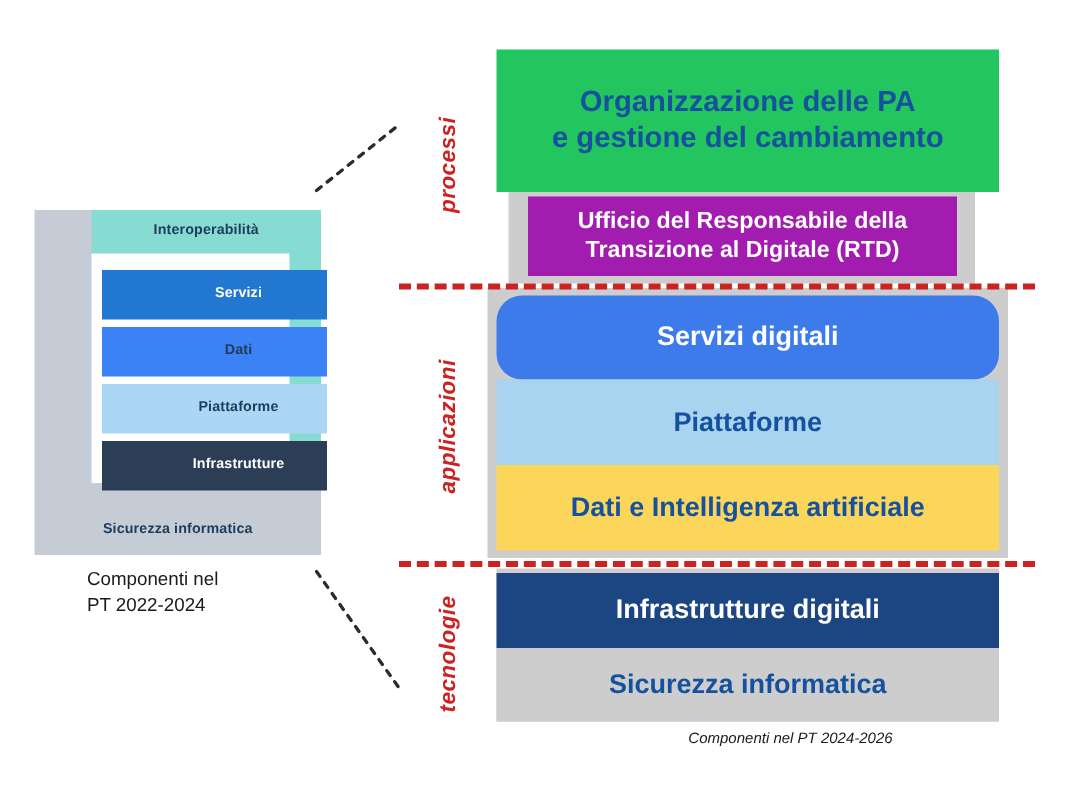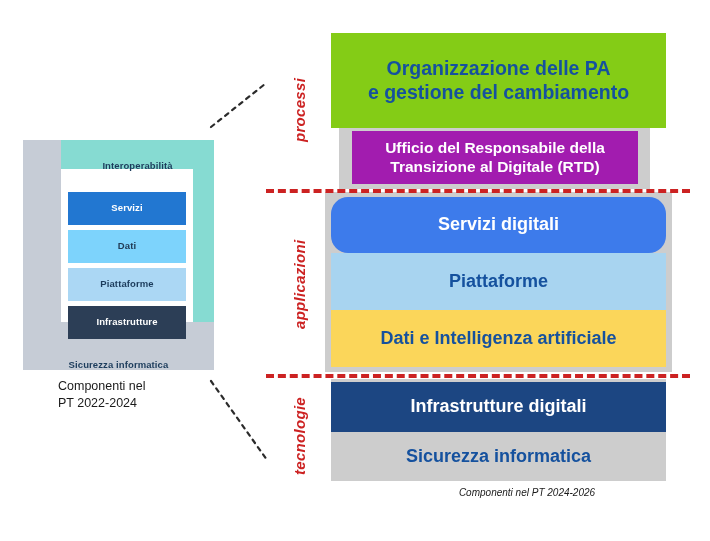--- a/index.html
+++ b/index.html
@@ -46,36 +46,36 @@
   }
   .left-label {
     display: flex;
     align-items: center;
     justify-content: center;
     text-align: center;
     font-size: 9.5px;
     font-weight: bold;
     letter-spacing: 0.1px;
     line-height: 1.15;
-    margin-top: 12px;
   }
   #left-interop-label {
     left: 61px;
     top: 140px;
     width: 153px;
     height: 29px;
     color: #1c3c5c;
   }
   .left-stack-item {
     left: 68px;
     width: 118px;
     height: 33px;
+    padding-left: 32px;
   }
   #left-item-servizi { top: 180px; background: #2277d1; color: #ffffff; }
-  #left-item-dati { top: 218px; background: #7dd3fc; color: #223b55; }
+  #left-item-dati { top: 218px; background: #3b82f6; color: #223b55; }
   #left-item-piattaforme { top: 256px; background: #abd7f4; color: #1c3c5c; }
   #left-item-infrastrutture { top: 294px; background: #2c3e56; color: #ffffff; }
 
   #left-sicurezza-label {
     left: 23px;
     top: 337px;
     width: 191px;
     height: 33px;
     color: #1c3c5c;
   }
@@ -139,21 +139,21 @@
     top: 127px;
     width: 311px;
     height: 62px;
     background: #cdcdcd;
   }
   #block-organizzazione {
     left: 331px;
     top: 33px;
     width: 335px;
     height: 95px;
-    background: #84cc16;
+    background: #22c55e;
     color: #15519e;
   }
   #block-rtd {
     left: 352px;
     top: 131px;
     width: 286px;
     height: 53px;
     background: #a21caf;
     color: #ffffff;
   }

